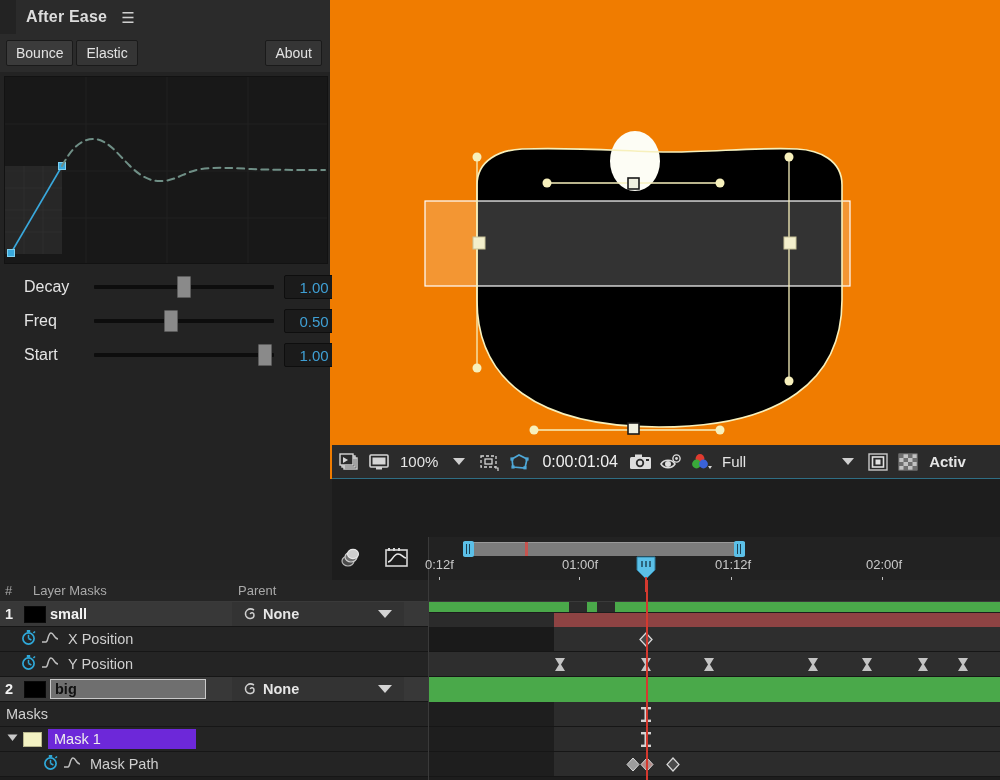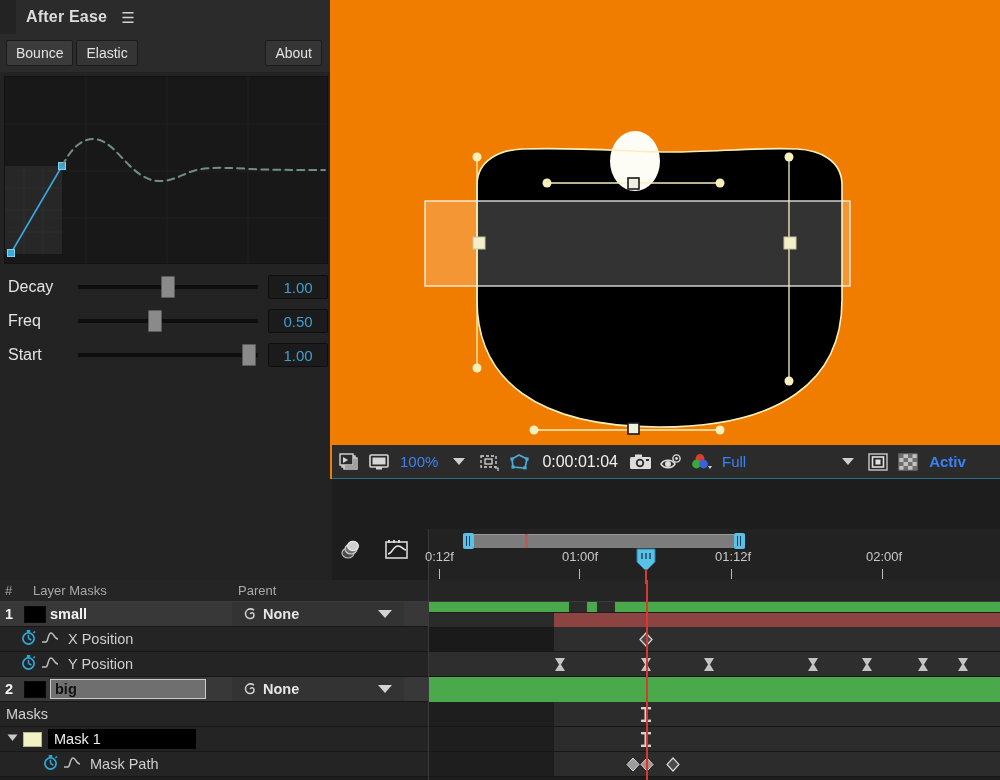--- a/index.html
+++ b/index.html
@@ -48,21 +48,21 @@
 
   #graph-area {
     position: absolute; left: 4px; top: 76px;
     width: 324px; height: 188px;
     background: #181818;
     border: 1px solid #121212;
     overflow: hidden;
   }
   #graph-svg { display: block; }
 
-  #sliders { position: absolute; left: 0; top: 270px; width: 332px; }
+  #sliders { position: absolute; left: 16px; top: 270px; width: 332px; }
   .slider-row {
     display: flex; align-items: center;
     height: 34px; padding: 0 4px;
   }
   .slider-label {
     width: 74px; font-size: 16px; color: #e4e4e4; padding-left: 4px;
   }
   .slider-track-wrap {
     flex: 1; height: 22px; position: relative; margin-right: 10px;
     display: flex; align-items: center; cursor: pointer;
@@ -107,37 +107,37 @@
     border-bottom: 1px solid #2f6e84;
     display: flex; align-items: center;
     padding-left: 2px; gap: 0px;
     overflow: hidden;
   }
   .tb-icon {
     width: 30px; height: 30px;
     display: flex; align-items: center; justify-content: center;
     cursor: pointer; flex: none;
   }
-  .tb-text { font-size: 15px; color: #3b82f6; padding: 0 6px; white-space: nowrap;}
+  .tb-text { font-size: 15px; color: #e5e5e5; padding: 0 6px; white-space: nowrap;}
   .tb-caret {
     width: 0; height: 0; border-left: 6px solid transparent;
     border-right: 6px solid transparent; border-top: 7px solid #cfcfcf;
     margin: 0 9px; cursor: pointer; flex: none;
   }
   #timecode { font-size: 16px; color: #f0f0f0; padding: 0 8px; cursor: text; }
 
   
   #timeline-panel {
     position: absolute; left: 0; top: 479px;
     width: 1000px; height: 301px;
     background: #1d1d1d;
   }
   #tl-left-gap { position:absolute; left:0; top:0; width:332px; height:101px; background:#232323;}
   #tl-toolbar-strip {
-    position: absolute; left: 332px; top: 4px; width: 668px; height: 101px;
+    position: absolute; left: 332px; top: 12px; width: 668px; height: 101px;
     background: #1d1d1d;
   }
   #tl-icons {
     position: absolute; left: 0px; top: 52px;
     display: flex; gap: 16px; padding-left: 4px;
   }
 
   #ruler {
     position: absolute; left: 96px; top: 46px;
     width: 572px; height: 55px;
@@ -573,21 +573,21 @@
         <span style="padding-left:6px; font-size:14.5px;">Masks</span>
       </div>
 
       <div class="layer-row lr-sub">
         <span style="padding-left:6px;">
           <svg width="13" height="13" viewBox="0 0 13 13">
               <path d="M1.5,3.5 L11.5,3.5 L6.5,10 Z" fill="#c9c9c9"></path>
             </svg>
         </span>
         <span style="width:19px;height:15px;background:#f3f2c3;border:1px solid #b7b68d;margin:0 6px 0 4px;"></span>
-        <span style="background:#000000;color:#eee;padding:2px 6px;width:148px;font-size:14.5px;">Mask 1</span>
+        <span style="background:#6d28d9;color:#eee;padding:2px 6px;width:148px;font-size:14.5px;">Mask 1</span>
       </div>
 
       <div class="layer-row lr-prop">
         <span class="stopwatch" style="margin-left:42px">
           <svg width="17" height="17" viewBox="0 0 17 17">
             <circle cx="8.5" cy="9.5" r="5.6" fill="none" stroke="#2fa8d8" stroke-width="1.7"></circle>
             <line x1="8.5" y1="9.5" x2="8.5" y2="5.8" stroke="#2fa8d8" stroke-width="1.5"></line>
             <line x1="8.5" y1="9.5" x2="11.4" y2="11" stroke="#2fa8d8" stroke-width="1.5"></line>
             <rect x="6.8" y="1" width="3.4" height="2.4" fill="#2fa8d8"></rect>
             <line x1="13.4" y1="4" x2="15" y2="2.5" stroke="#2fa8d8" stroke-width="1.6"></line>

